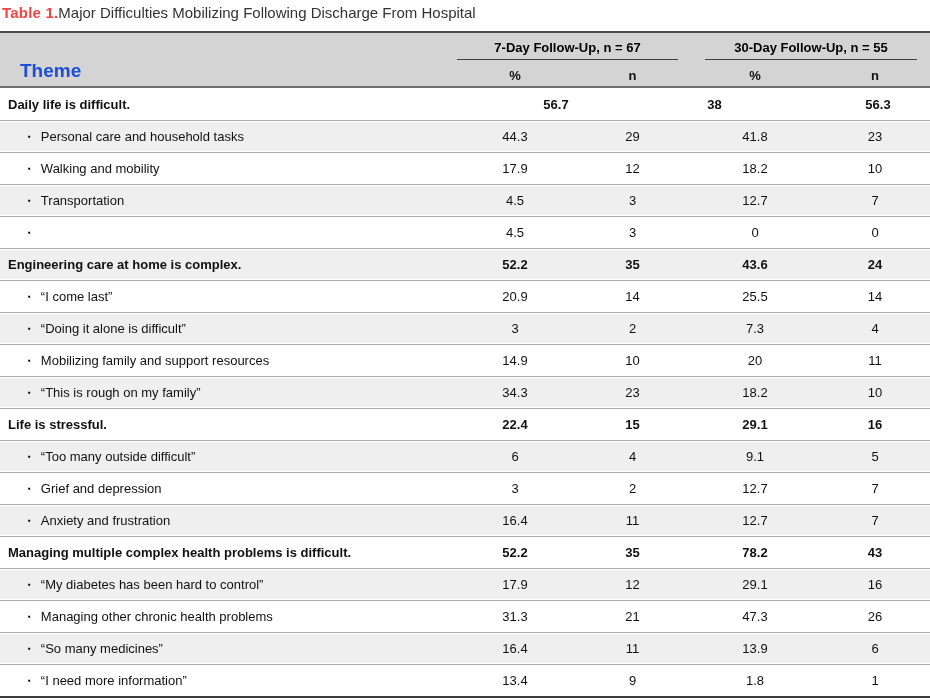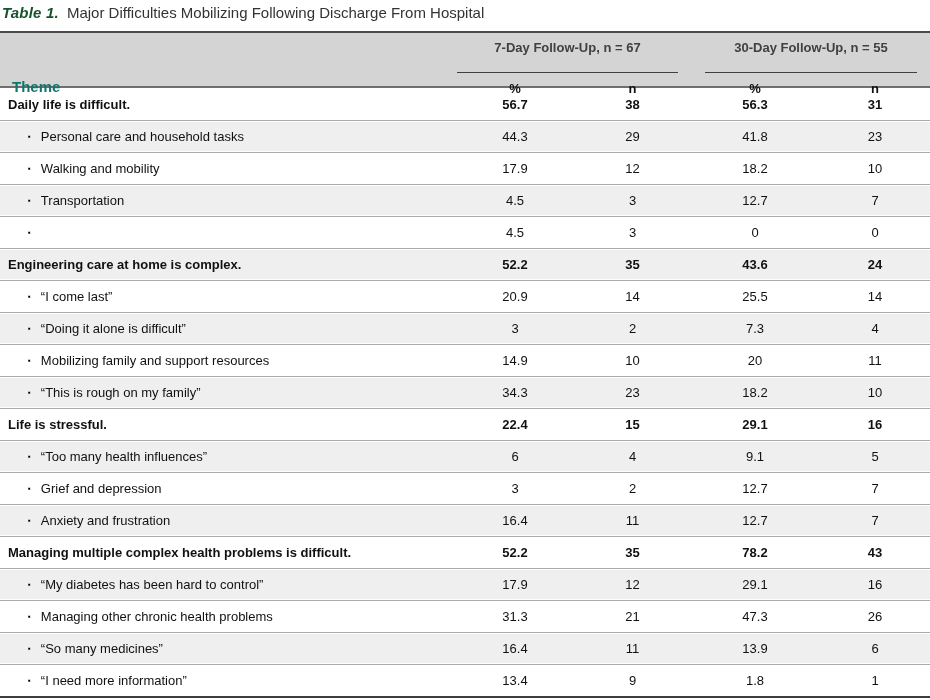--- a/index.html
+++ b/index.html
@@ -10,49 +10,49 @@
     overflow: hidden;
     color: #1a1a1a;
   }
   .title-bar {
     height: 31px;
     padding: 4px 0 0 2px;
     font-size: 15px;
     color: #333;
     white-space: nowrap;
   }
-  .title-bar .title-num { font-weight: bold; color: #14532d; margin-right: 8px; letter-spacing: 0.2px; font-style: italic; }
+  .title-bar .title-num { font-weight: bold; color: #ef4444; letter-spacing: 0.2px; }
   .table-wrap {
     width: 930px;
     border-top: 2px solid #4a4a4a;
     border-bottom: 2px solid #3e3e3e;
   }
   .thead {
     display: grid;
     grid-template-columns: 455px 235px 240px;
     background: #d4d4d4;
     height: 55px;
     border-bottom: 2px solid #6f6f6f;
   }
   .th-theme {
     display: flex;
     align-items: flex-end;
-    padding: 0 0 8px 12px;
+    padding: 0 0 8px 20px;
     font-weight: bold;
-    font-size: 15px;
-    color: #0f766e;
+    font-size: 19px;
+    color: #1d4ed8;
   }
   .th-group { display: flex; flex-direction: column; }
   .group-label {
-    height: 40px;
+    height: 27px;
     line-height: 30px;
     text-align: center;
     font-weight: bold;
     font-size: 13px;
-    color: #404040;
+    color: #000000;
     border-bottom: 1.5px solid #3f3f3f;
   }
   .th-group.g7 .group-label { margin: 0 12px 0 2px; }
   .th-group.g30 .group-label { margin: 0 13px 8px 15px; }
   .subrow {
     flex: 1;
     display: grid;
     align-items: flex-end;
     padding-bottom: 7px;
     font-weight: bold;
@@ -66,21 +66,21 @@
   .row {
     display: grid;
     grid-template-columns: 455px 120px 115px 130px 110px;
     height: 32px;
     align-items: center;
     border-top: 1px solid #ababab;
     font-size: 13px;
     color: #111;
     background: #ffffff;
   }
-  .row:first-child { border-top: none; }
+  .row:first-child { border-top: none; gap: 41px; }
   .row-stripe {
     background: #efefef;
     box-shadow: inset 0 1px 0 #ffffff, inset 0 -1px 0 #ffffff;
   }
   .cell-theme { display: flex; align-items: center; }
   .row-theme .cell-theme { font-weight: bold; padding-left: 8px; }
   .row-sub .cell-theme { padding-left: 28px; }
   .bullet {
     font-size: 8px;
     line-height: 8px;
@@ -222,21 +222,21 @@
       <span>Life is stressful.</span>
     </div>
     <div class="cell-val">22.4</div>
     <div class="cell-val">15</div>
     <div class="cell-val">29.1</div>
     <div class="cell-val">16</div>
   </div>
       <div class="row row-sub row-stripe">
     <div class="cell-theme">
       <span class="bullet">▪</span>
-      <span>“Too many health influences”</span>
+      <span>“Too many outside difficult”</span>
     </div>
     <div class="cell-val">6</div>
     <div class="cell-val">4</div>
     <div class="cell-val">9.1</div>
     <div class="cell-val">5</div>
   </div>
       <div class="row row-sub">
     <div class="cell-theme">
       <span class="bullet">▪</span>
       <span>Grief and depression</span>

